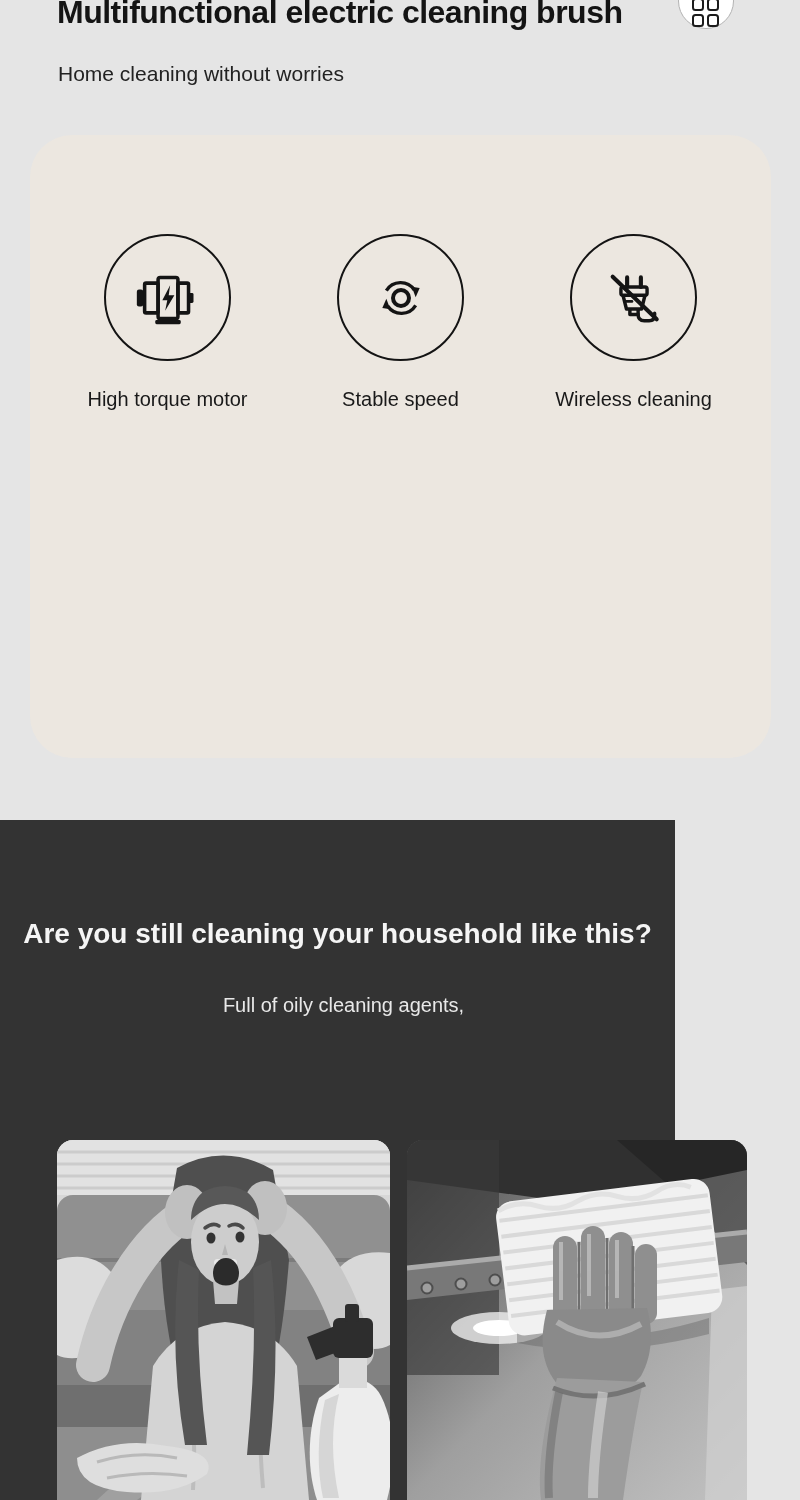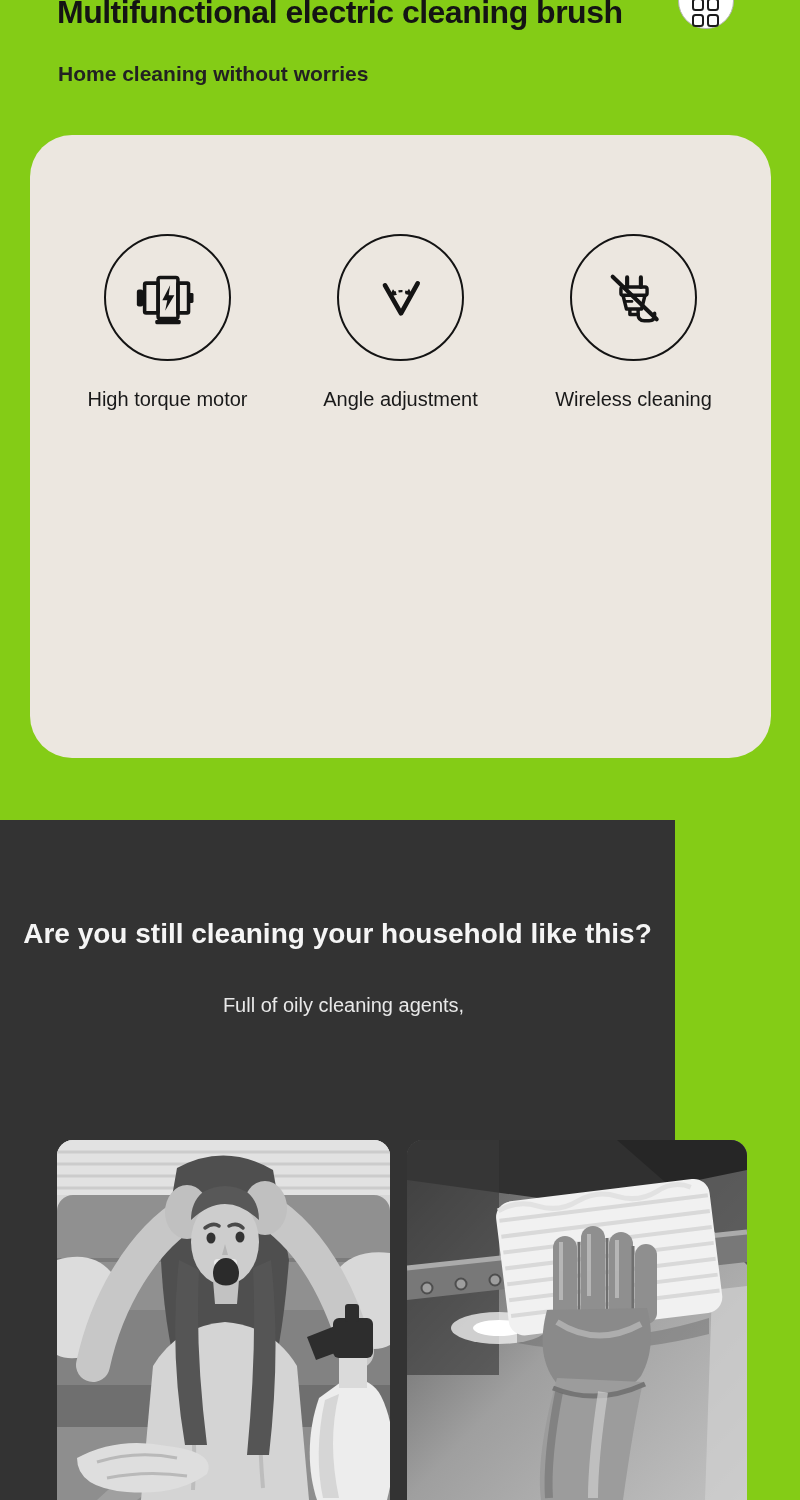--- a/index.html
+++ b/index.html
@@ -1,22 +1,22 @@
 <!DOCTYPE html>
 <html><head>
 <meta charset="utf-8">
 <style>
   html,body{margin:0;padding:0;background:#ffffff;}
-  .page{position:relative;width:800px;height:1500px;background:#84cc16;overflow:hidden;
+  .page{position:relative;width:800px;height:1500px;background:#e5e5e5;overflow:hidden;
         font-family:"Liberation Sans",sans-serif;color:#161616;}
 
   
   .title{position:absolute;left:57px;top:-6px;font-size:32px;font-weight:700;
          letter-spacing:-0.5px;color:#141414;white-space:nowrap;}
-  .subtitle{position:absolute;left:58px;top:62px;font-size:21px;color:#222222;font-weight:bold;}
+  .subtitle{position:absolute;left:58px;top:62px;font-size:21px;color:#222222;}
   .apps-badge{position:absolute;left:678px;top:-27px;width:54px;height:54px;
               border:1.5px solid #b3b3b3;border-radius:50%;background:#ffffff;}
   .apps-grid{position:absolute;left:13px;top:24px;display:grid;
              grid-template-columns:12px 12px;grid-auto-rows:13px;gap:2.5px;}
   .apps-grid span{border:2.5px solid #1c1c1c;border-radius:3.5px;box-sizing:border-box;}
 
   
   .card{position:absolute;left:30px;top:135px;width:741px;height:623px;
         background:#ECE7E0;border-radius:42px;}
   .features{position:absolute;left:21px;top:99px;display:grid;
@@ -67,32 +67,33 @@
             <rect x="62" y="27" width="15" height="42" rx="2" stroke-width="5"></rect>
             <rect x="4" y="36" width="9" height="24" rx="3" fill="#141414" stroke="none"></rect>
             <rect x="77" y="41" width="7" height="14" rx="2" fill="#141414" stroke="none"></rect>
             <rect x="30" y="79" width="36" height="6" rx="2" fill="#141414" stroke="none"></rect>
             <path d="M51 30 L40 51 L47 51 L44 66 L57 44 L49 44 Z" fill="#141414" stroke="none"></path>
           </svg>
         </div>
         <div class="flabel">High torque motor</div>
       </div>
 
-
       <div class="feature">
         <div class="circle">
           <svg class="ic" width="64" height="64" viewBox="0 0 96 96" fill="none" stroke="#141414">
-            <path d="M24 29 L48 71 L73 26" stroke-width="7" stroke-linecap="round" stroke-linejoin="round"></path>
-            <path d="M35 42 Q48 34 61 41" stroke-width="3.5" stroke-dasharray="6 4"></path>
-            <path d="M30 46 L36 35 L42 43 Z" fill="#141414" stroke="none"></path>
-            <path d="M66 45 L60 34 L54 42 Z" fill="#141414" stroke="none"></path>
+            <circle cx="48" cy="48" r="12" stroke-width="6"></circle>
+            <path d="M26 37 A25 25 0 0 1 68 36" stroke-width="5"></path>
+            <path d="M76 33 L64 31 L70 47 Z" fill="#141414" stroke="none"></path>
+            <path d="M70 59 A25 25 0 0 1 28 60" stroke-width="5"></path>
+            <path d="M20 63 L32 65 L26 49 Z" fill="#141414" stroke="none"></path>
           </svg>
         </div>
-        <div class="flabel">Angle adjustment</div>
+        <div class="flabel">Stable speed</div>
       </div>
+
 
 
       <div class="feature">
         <div class="circle">
           <svg class="ic" width="66" height="66" viewBox="0 0 96 96" fill="none" stroke="#141414">
             <path d="M38 18 V32 M58 18 V32" stroke-width="6" stroke-linecap="round"></path>
             <rect x="29" y="32" width="38" height="12" rx="3" stroke-width="5"></rect>
             <path d="M32 44 L37 64 L59 64 L64 44" stroke-width="5" stroke-linejoin="round"></path>
             <path d="M42 64 v8 h12 v-8" stroke-width="5" stroke-linejoin="round"></path>
             <path d="M54 72 q0 9 9 9 h7 q8 0 8 -8 v-3" stroke-width="5" stroke-linecap="round"></path>

